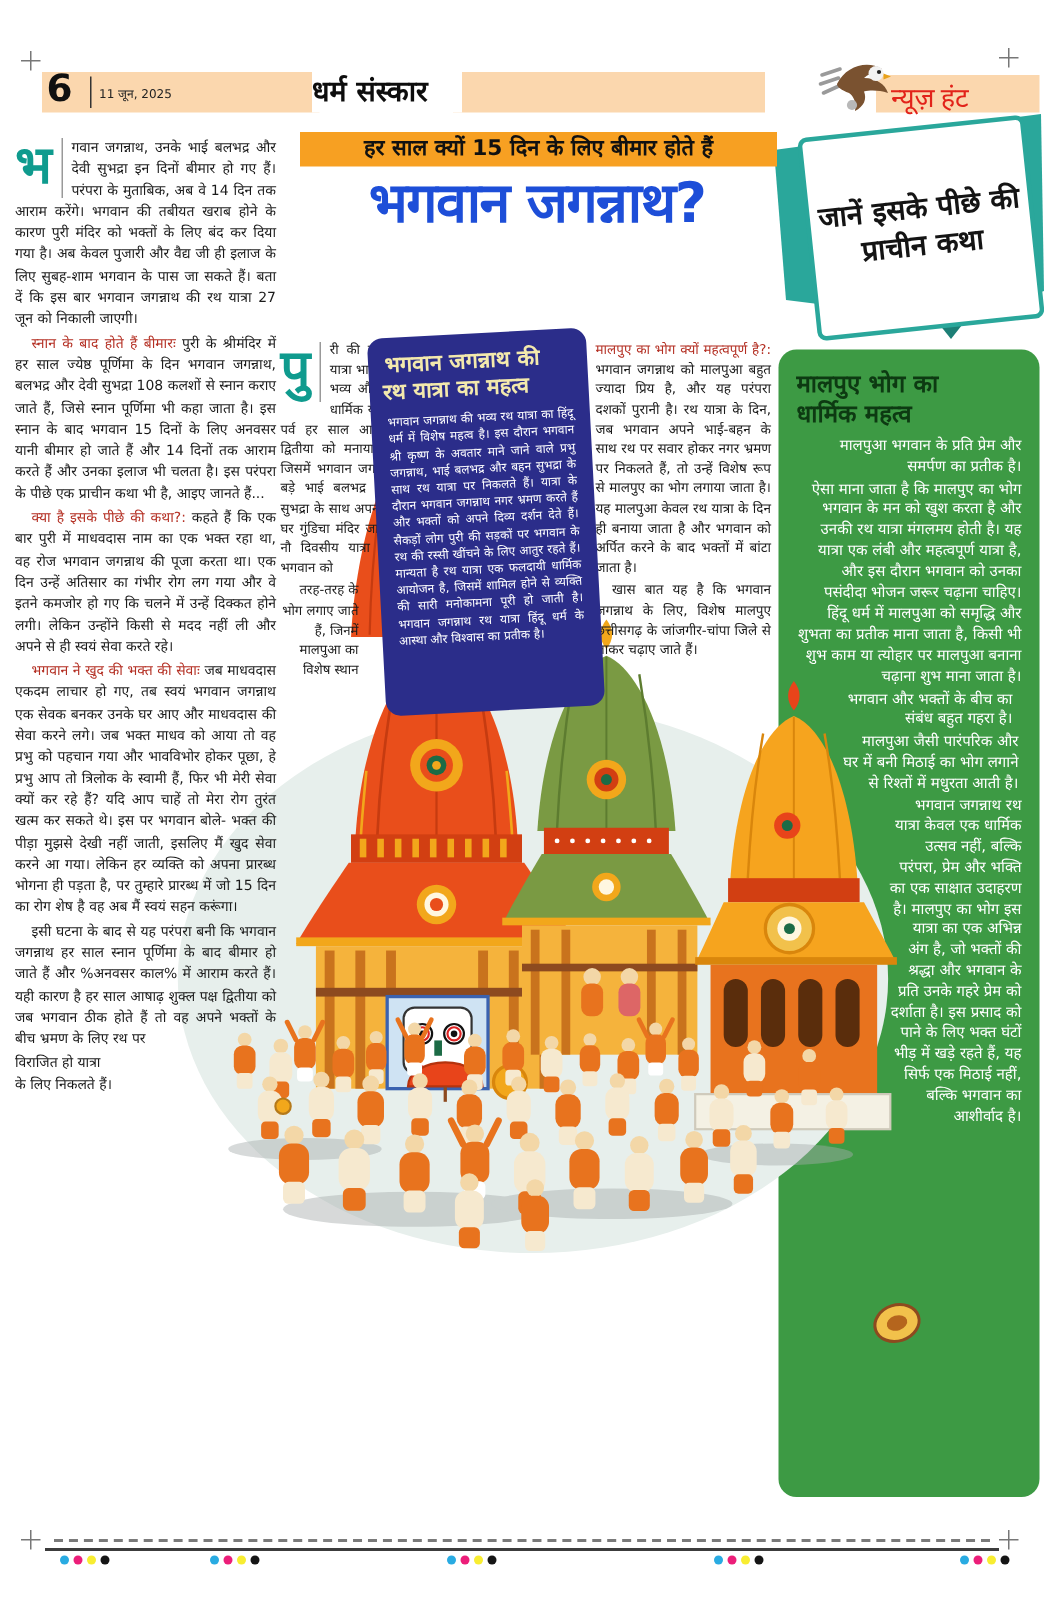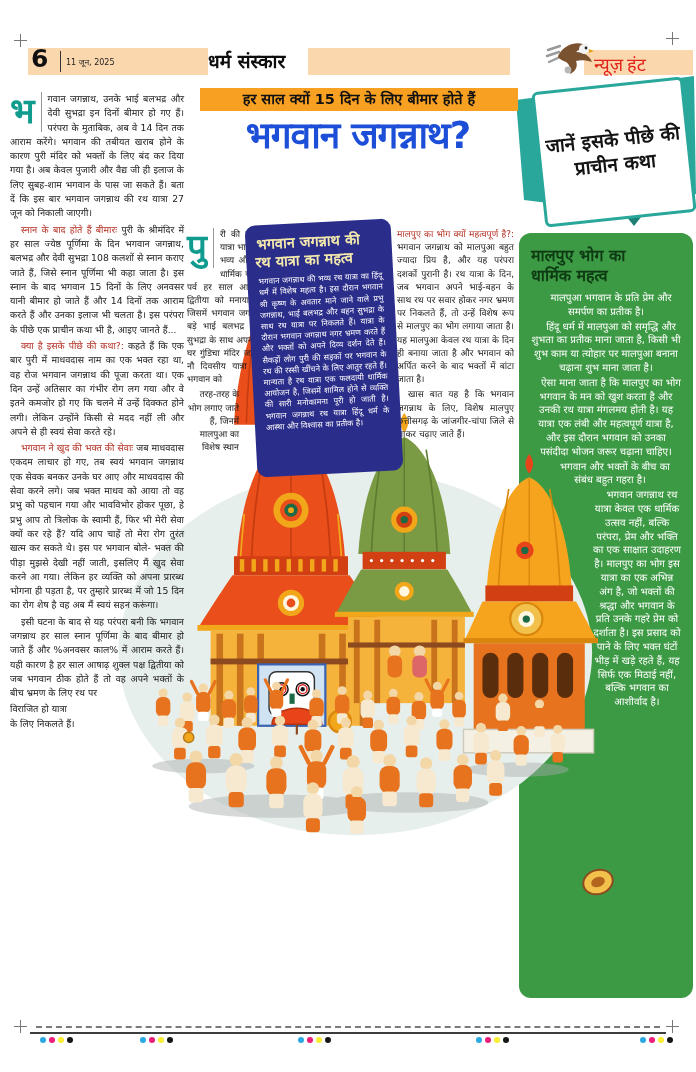--- a/index.html
+++ b/index.html
@@ -55,21 +55,21 @@
   
   .bluebox{left:251px;top:222px;width:146px;height:252px;background:#2b2d8a;border-radius:10px;
      transform:rotate(-3deg);z-index:4;padding:10px 11px;box-sizing:border-box;overflow:hidden;}
   .bluebox .bb-title{color:#f3e9ad;font-weight:800;font-size:14.5px;line-height:1.25;}
   .bluebox .bb-title .l2{display:block;margin-left:-2px;}
   .bluebox .bb-body{color:#ffffff;font-size:8px;line-height:11.2px;text-align:justify;margin-top:5px;}
   
   .sidebar-bg{left:519px;top:233px;width:174px;height:765px;background:#3d9a44;border-radius:12px;z-index:1;}
   .sidebar-text{left:531px;top:246px;width:150px;z-index:3;font-size:10px;line-height:13.8px;color:#fff;}
   .sidebar-text .sb-title{font-size:16px;line-height:1.22;font-weight:800;color:#0d3a12;margin-bottom:6px;}
-  .sidebar-text p{margin:0 0 1px 0;text-indent:10px;text-align:center;}
+  .sidebar-text p{margin:0 0 1px 0;text-indent:10px;text-align:right;}
   .sidebar-text p.sb4{margin-left:14px;width:130px;}
   .sidebar-text p.sb5{margin-left:30px;width:118px;}
   .sidebar-text p.sb6{margin-left:62px;width:88px;}
   
   .illu{left:0;top:280px;z-index:2;pointer-events:none;}
   .malpua{left:580px;top:866px;z-index:3;}
   .eagle{left:544px;top:36px;z-index:5;}
 </style>
 </head>
 <body>
@@ -347,23 +347,24 @@
     <p class="first"><span class="lead">मालपुए का भोग क्यों महत्वपूर्ण है?:</span> <span>भगवान जगन्नाथ को मालपुआ बहुत ज्यादा प्रिय है, और यह परंपरा दशकों पुरानी है। रथ यात्रा के दिन, जब भगवान अपने भाई-बहन के साथ रथ पर सवार होकर नगर भ्रमण पर निकलते हैं, तो उन्हें विशेष रूप से मालपुए का भोग लगाया जाता है। यह मालपुआ केवल रथ यात्रा के दिन ही बनाया जाता है और भगवान को अर्पित करने के बाद भक्तों में बांटा जाता है।</span></p>
     <p>खास बात यह है कि भगवान जगन्नाथ के लिए, विशेष मालपुए छत्तीसगढ़ के जांजगीर-चांपा जिले से लाकर चढ़ाए जाते हैं।</p>
   </div>
 
   <div class="abs sidebar-text">
     <div class="sb-title">
       <span>मालपुए भोग का</span><br>
       <span>धार्मिक महत्व</span>
     </div>
     <p>मालपुआ भगवान के प्रति प्रेम और समर्पण का प्रतीक है।</p>
+    <p>ऐसा माना जाता है कि मालपुए का भोग भगवान के मन को खुश करता है और उनकी रथ यात्रा मंगलमय होती है। यह यात्रा एक लंबी और महत्वपूर्ण यात्रा है, और इस दौरान भगवान को उनका पसंदीदा भोजन जरूर चढ़ाना चाहिए।</p>
     <p>हिंदू धर्म में मालपुआ को समृद्धि और शुभता का प्रतीक माना जाता है, किसी भी शुभ काम या त्योहार पर मालपुआ बनाना चढ़ाना शुभ माना जाता है।</p>
-    <p>ऐसा माना जाता है कि मालपुए का भोग भगवान के मन को खुश करता है और उनकी रथ यात्रा मंगलमय होती है। यह यात्रा एक लंबी और महत्वपूर्ण यात्रा है, और इस दौरान भगवान को उनका पसंदीदा भोजन जरूर चढ़ाना चाहिए।</p>
     <p class="sb4">भगवान और भक्तों के बीच का संबंध बहुत गहरा है।</p>
+    <p class="sb5">मालपुआ जैसी पारंपरिक और घर में बनी मिठाई का भोग लगाने से रिश्तों में मधुरता आती है।</p>
     <p class="sb6">भगवान जगन्नाथ रथ यात्रा केवल एक धार्मिक उत्सव नहीं, बल्कि परंपरा, प्रेम और भक्ति का एक साक्षात उदाहरण है। मालपुए का भोग इस यात्रा का एक अभिन्न अंग है, जो भक्तों की श्रद्धा और भगवान के प्रति उनके गहरे प्रेम को दर्शाता है। इस प्रसाद को पाने के लिए भक्त घंटों भीड़ में खड़े रहते हैं, यह सिर्फ एक मिठाई नहीं, बल्कि भगवान का आशीर्वाद है।</p>
   </div>
   <svg class="abs malpua" width="36" height="32" viewBox="0 0 36 32">
     <ellipse cx="18" cy="16" rx="15" ry="12" fill="#f2c14b" stroke="#8d4a1f" stroke-width="2" transform="rotate(-18 18 16)"></ellipse>
     <ellipse cx="18" cy="16" rx="7" ry="5" fill="#b5651d" transform="rotate(-18 18 16)"></ellipse>
   </svg>
 
   <div class="abs print-dash"></div>
   <div class="abs print-solid"></div>
   <div class="abs regdots" style="left:40px;">

